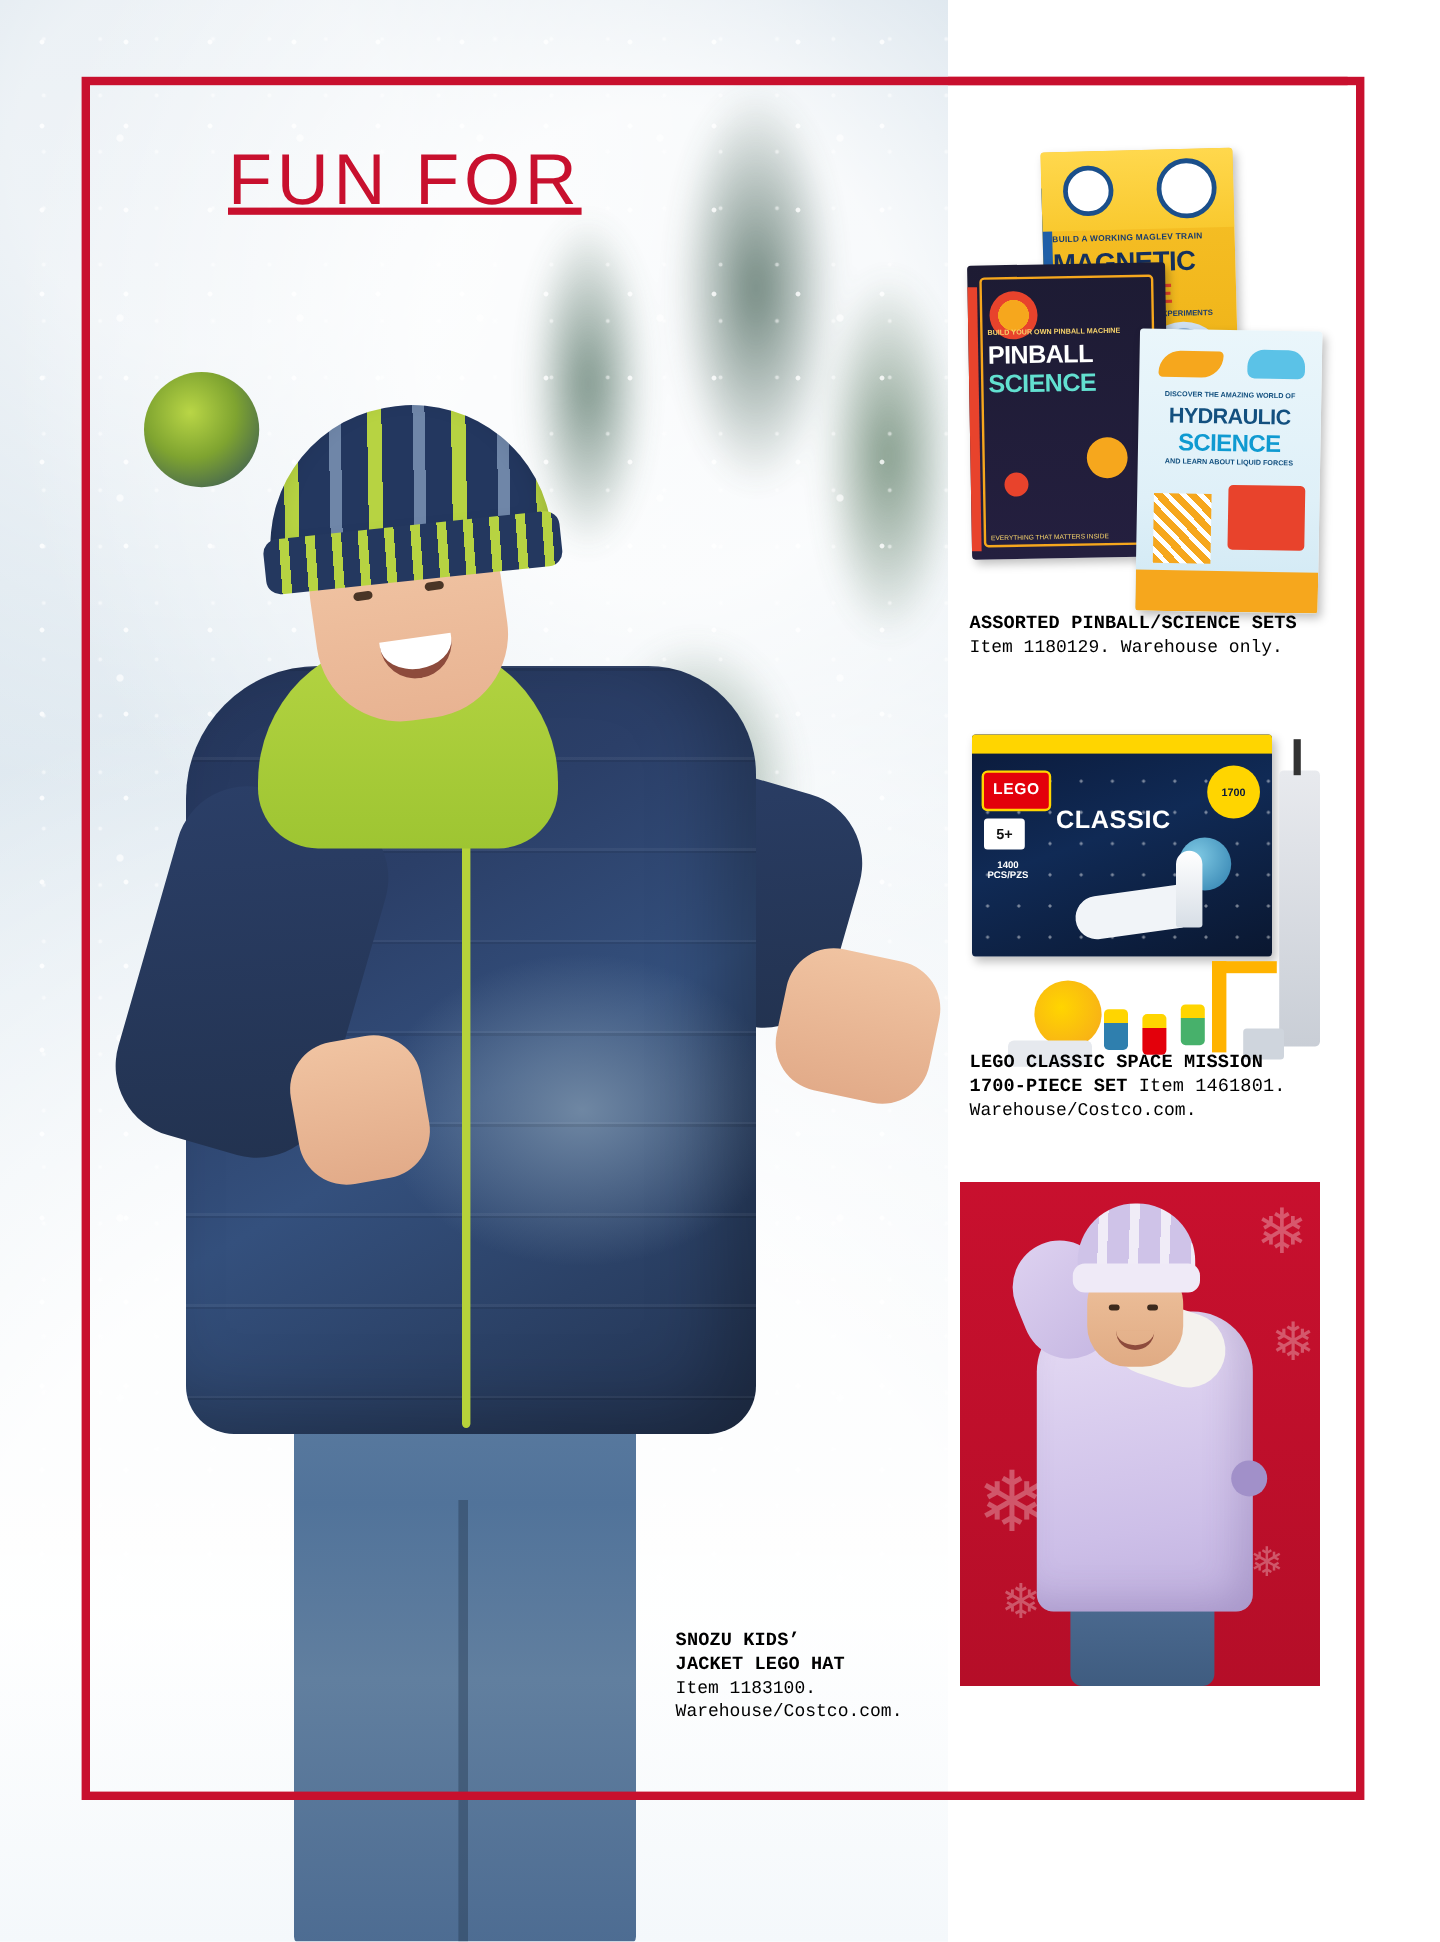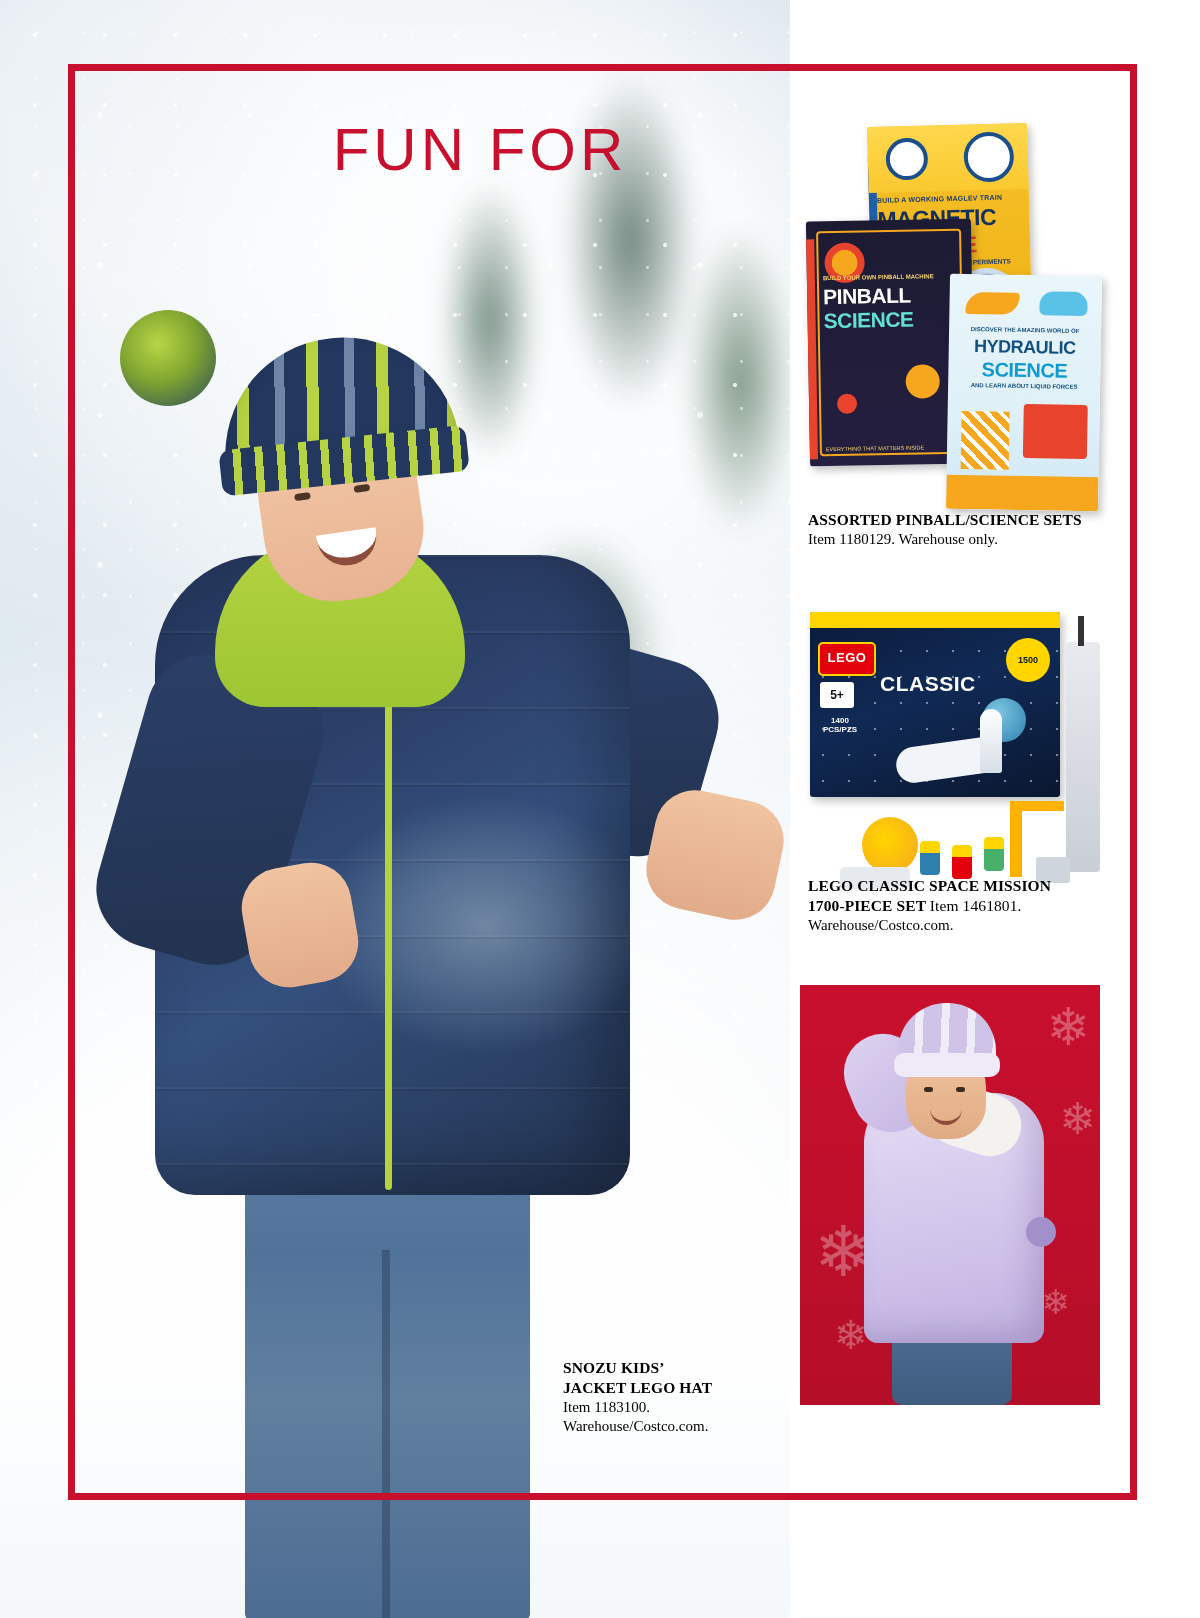--- a/index.html
+++ b/index.html
@@ -236,22 +236,22 @@
     height: 7px;
     background: #c8102e;
   }
 
   
   #headline {
     position: absolute;
     left: 190px;
     top: 120px;
     width: 580px;
-    text-align: center;
     color: #c8102e;
+    text-decoration: underline;
   }
   #headline .fun-for {
     font-family: "Liberation Sans", sans-serif;
     font-size: 60px;
     letter-spacing: 4px;
     font-weight: 400;
     line-height: 1;
   }
   #headline .everyone {
     font-family: "DejaVu Serif", serif;
@@ -477,21 +477,21 @@
   }
   #girl-photo .patch {
     position:absolute; right: 44px; top: 232px; width: 30px; height: 30px;
     border-radius: 50%; background: #a190c9;
   }
 
   
   .caption {
     position: absolute;
     color: #000000;
-    font-family: Liberation Serif, serif;
+    font-family: Liberation Mono, monospace;
   }
   .caption .name {
     font-size: 15.5px;
     font-weight: 700;
     letter-spacing: 0.1px;
     line-height: 1.28;
   }
   .caption .detail {
     font-size: 15px;
     font-weight: 400;
@@ -593,21 +593,21 @@
 </div>
 
 <div class="product" id="lego-box">
   <div class="boxart">
     <div class="stars"></div>
     <div class="topbar"></div>
     <div class="legologo">LEGO</div>
     <div class="classic">CLASSIC</div>
     <div class="agebadge">5+</div>
     <div class="piececount">1400 PCS/PZS</div>
-    <div class="rocketbadge">1500</div>
+    <div class="rocketbadge">1700</div>
     <div class="planet1"></div>
     <div class="shuttle"></div>
     <div class="rocket2"></div>
   </div>
   <div class="tower">
     <div class="tip"></div>
   </div>
   <div class="minis">
     <div class="sun"></div>
     <div class="rover"></div>

